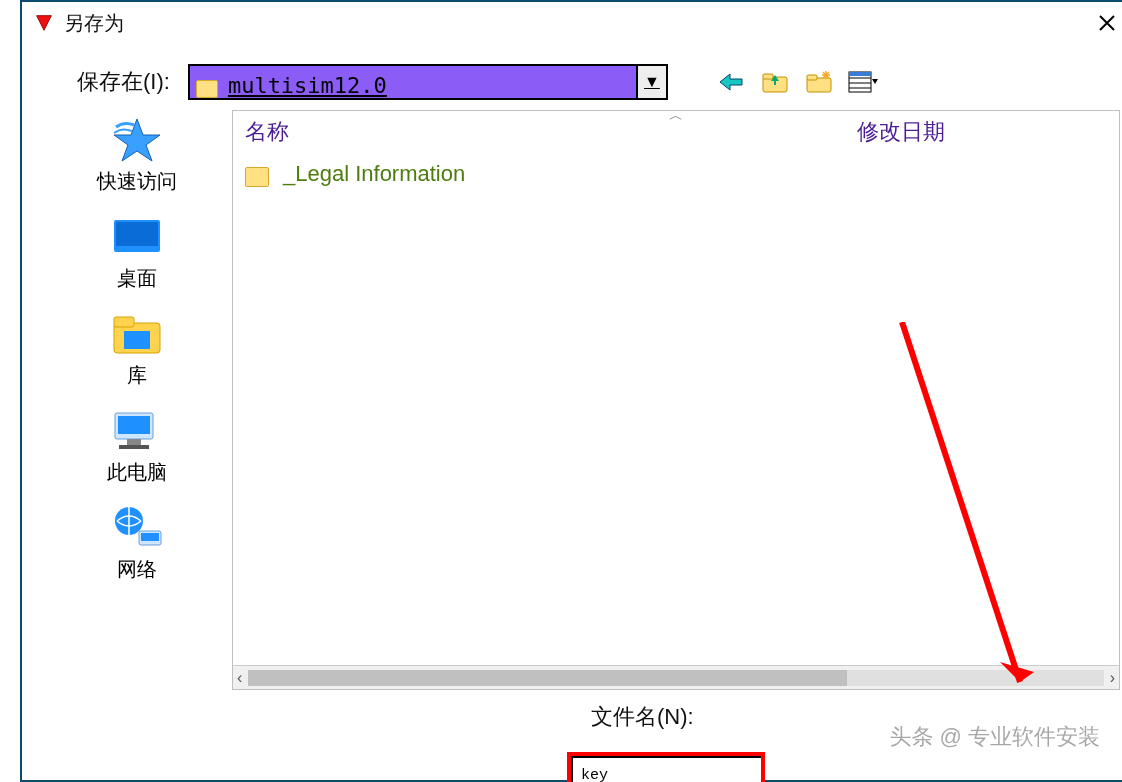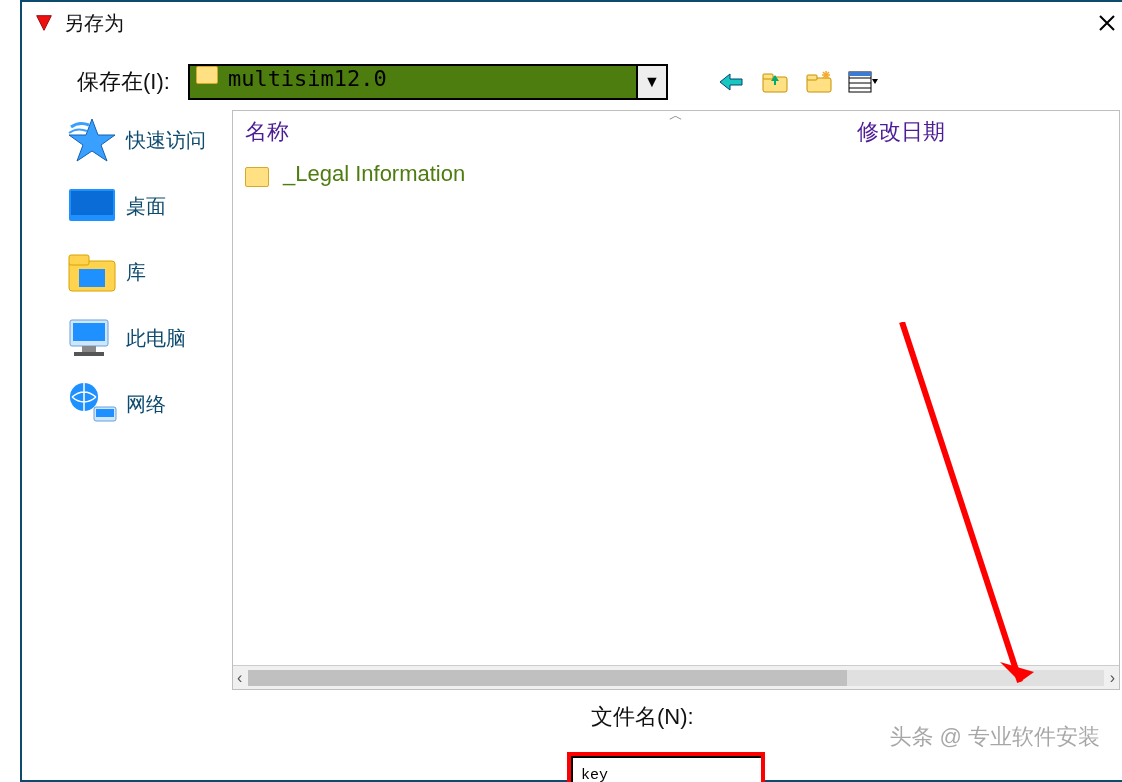--- a/index.html
+++ b/index.html
@@ -8,31 +8,31 @@
 
   
   .titlebar { height: 42px; display: flex; align-items: center; padding: 0 10px; position: relative; }
   .app-icon { width: 24px; height: 24px; margin-right: 8px; display:flex; align-items:center; justify-content:center;}
   .title-text { font-size: 20px; color: #111; }
   .close-btn { position: absolute; right: 10px; top: 4px; width: 46px; height: 34px; display:flex; align-items:center; justify-content:center; font-size: 22px; }
 
   
   .savein-row { display:flex; align-items:center; padding: 20px 30px 10px 55px; gap: 18px; }
   .label { font-size: 22px; color:#111; white-space:nowrap; }
-  .savein-combo { width: 480px; height: 36px; border: 2px solid #000; display:flex; align-items:flex-start; padding-left: 6px; background:#4d7c0f; }
+  .savein-combo { width: 480px; height: 36px; border: 2px solid #000; display:flex; align-items:flex-end; padding-left: 6px; background:#8b5cf6;text-decoration:underline; }
   .savein-combo .folder-ico { width:22px; height:18px; background:#ffe184; border:1px solid #d6a92a; border-radius:2px; margin-right:10px; }
   .savein-combo .val { font-size: 22px; font-family: Consolas, monospace; flex:1; }
   .savein-combo .dd { width:30px; height:100%; border-left:2px solid #000; background:#eee; display:flex; align-items:center; justify-content:center; font-size:16px;}
   .toolbar { display:flex; gap:14px; margin-left: 30px; align-items:center;}
   .tb-btn { width:30px; height:28px; display:flex; align-items:center; justify-content:center; }
 
   
   .body { display:flex; height: 580px; padding-left: 40px; }
   .places { width: 150px; display:flex; flex-direction:column; align-items:center; padding-top: 6px; gap: 18px; }
-  .place { display:flex; align-items:center; width:100%; text-align:center; font-size:20px; color:#0c4a6e; gap:4px;}
+  .place { display:flex; flex-direction:column; align-items:center; width:100%; text-align:center; font-size:20px; color:#000000; gap:4px;}
   .place .pic { width:60px; height:48px; display:flex; align-items:center; justify-content:center; }
 
   .list-wrap { flex:1; margin: 0 20px; border: 1px solid #bfbfbf; display:flex; flex-direction:column; position:relative; }
   .sort-arrow { position:absolute; top:-4px; left:0; right:0; text-align:center; font-size:14px; color:#888;}
   .headers { display:flex; font-size:22px; color:#4c1d95; border-bottom: 0px; padding: 6px 12px; }
   .h-name { flex: 1; }
   .h-date { width: 250px; }
   .rows { flex:1; padding: 4px 12px; }
   .row { display:flex; align-items:flex-end; font-size:22px; color:#4d7c0f; padding: 4px 0; }
   .row .fi { width:24px; height:20px; background:#ffe184; border:1px solid #d6a92a; border-radius:2px; margin-right:14px; }

